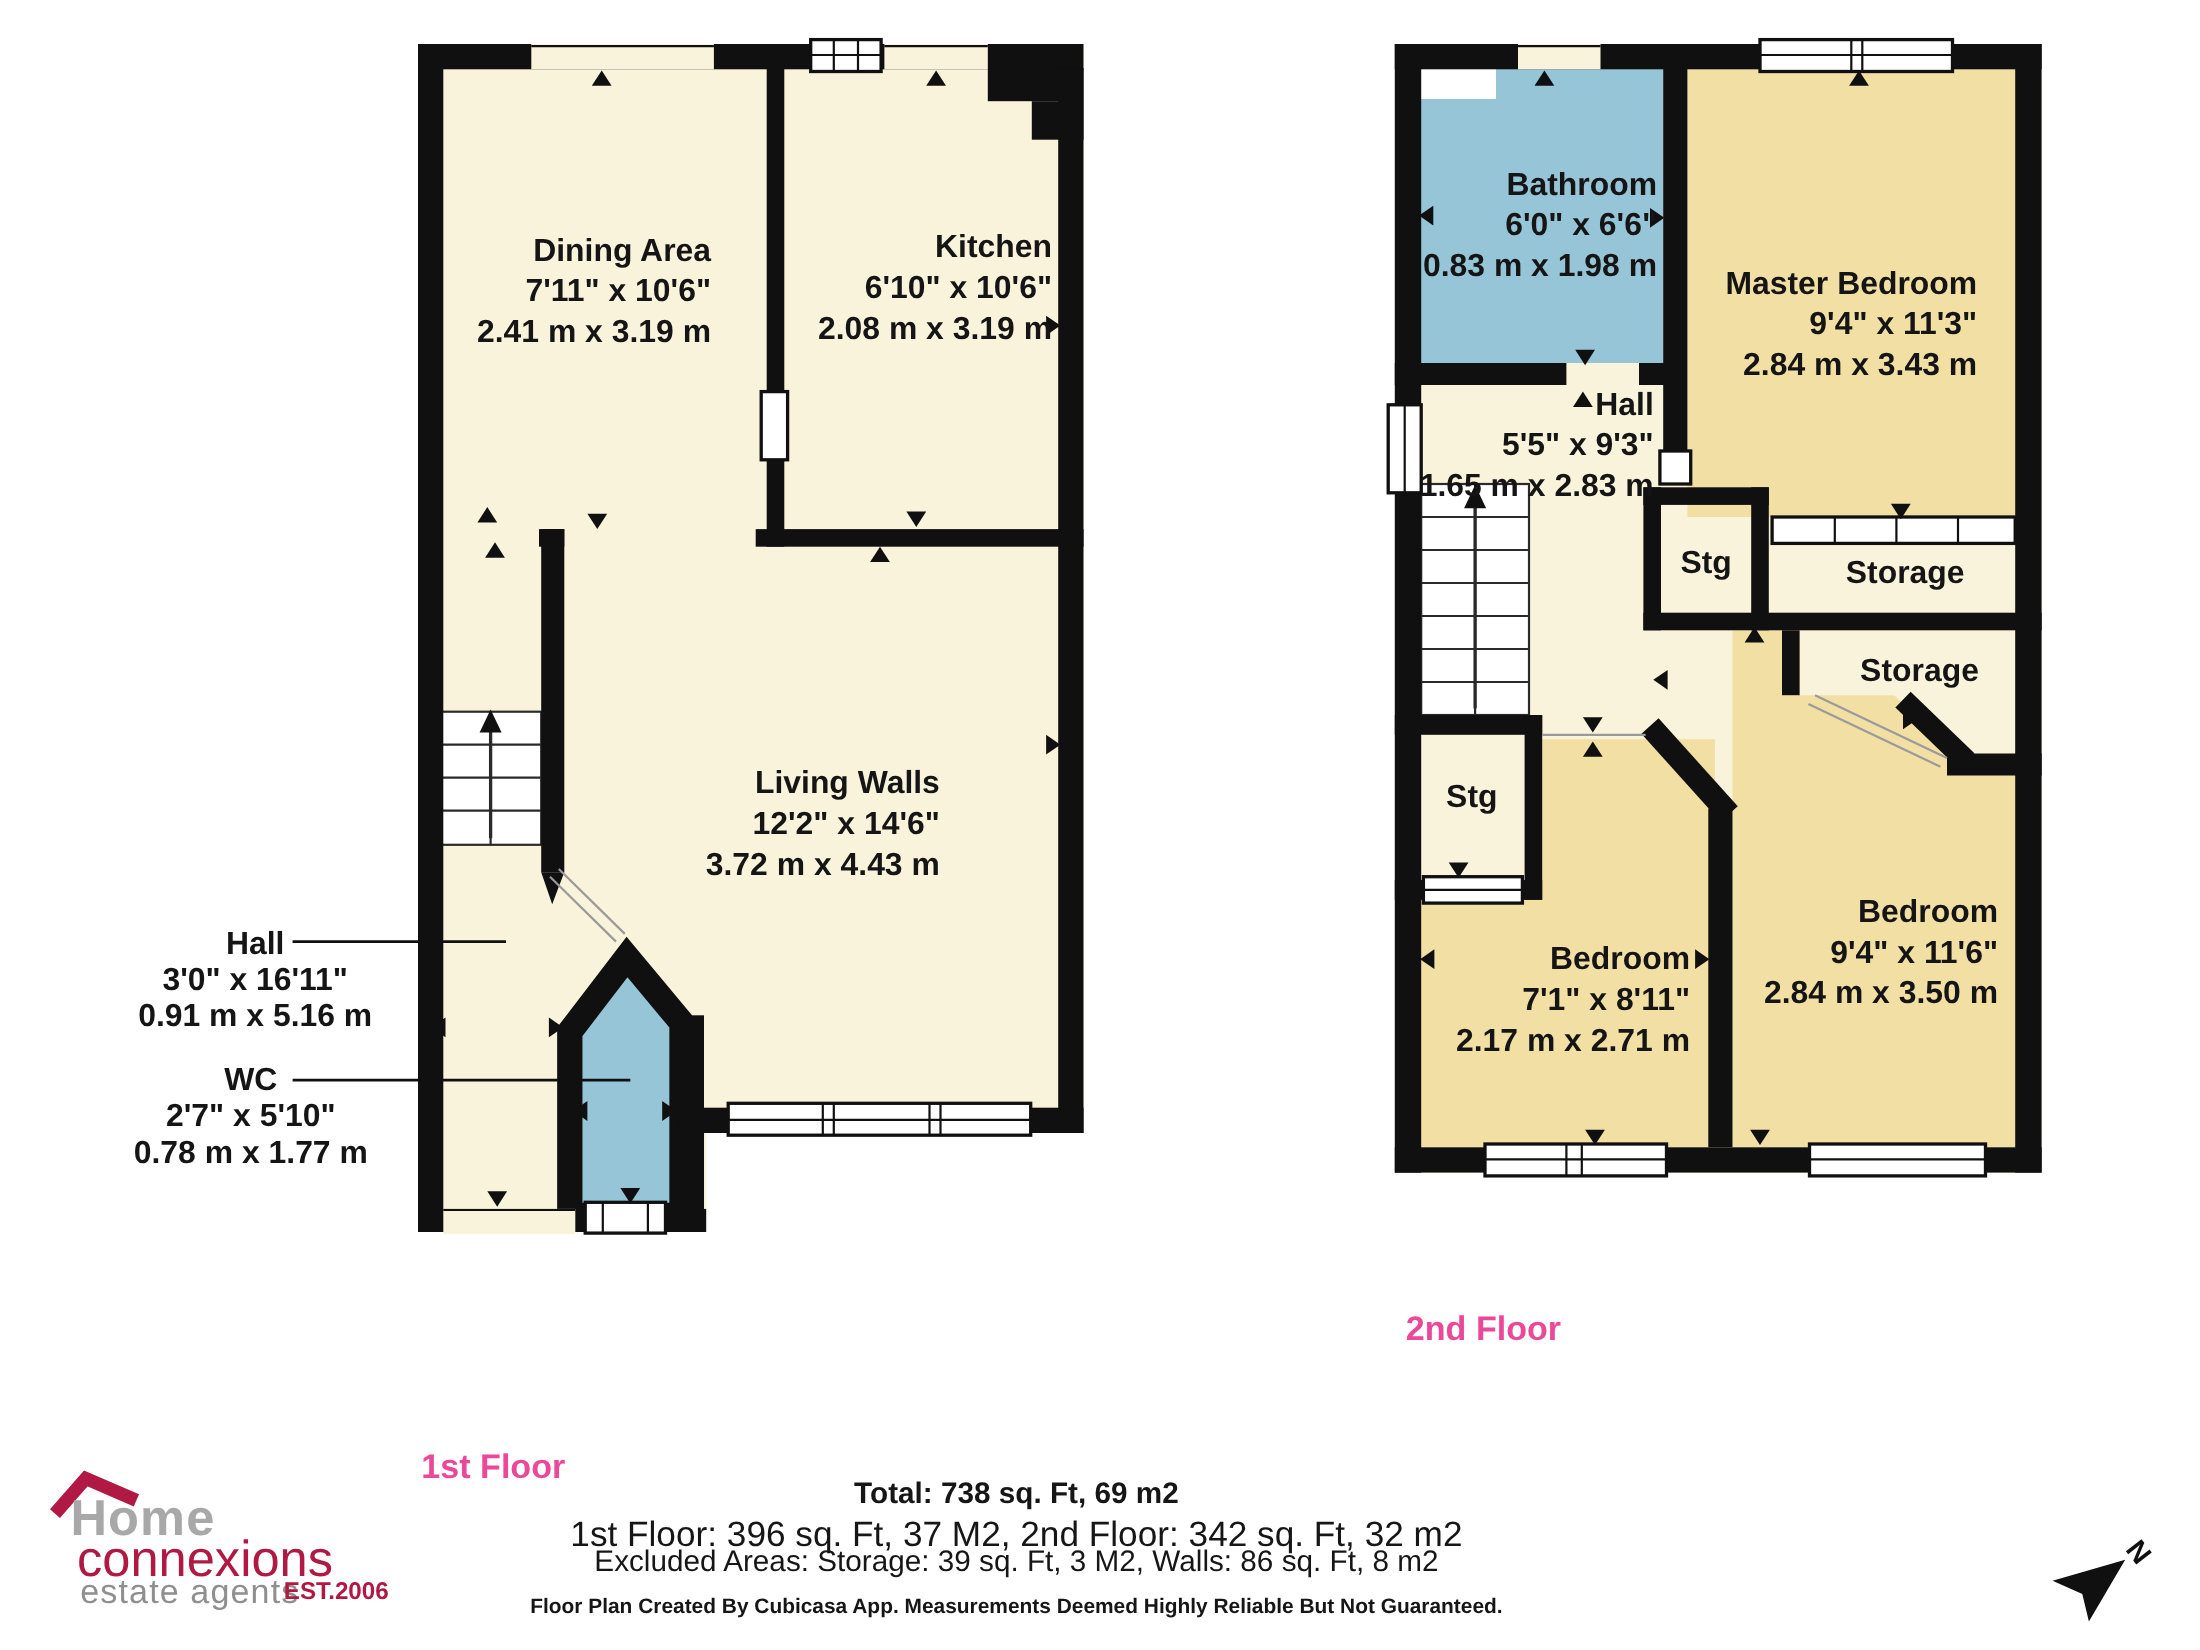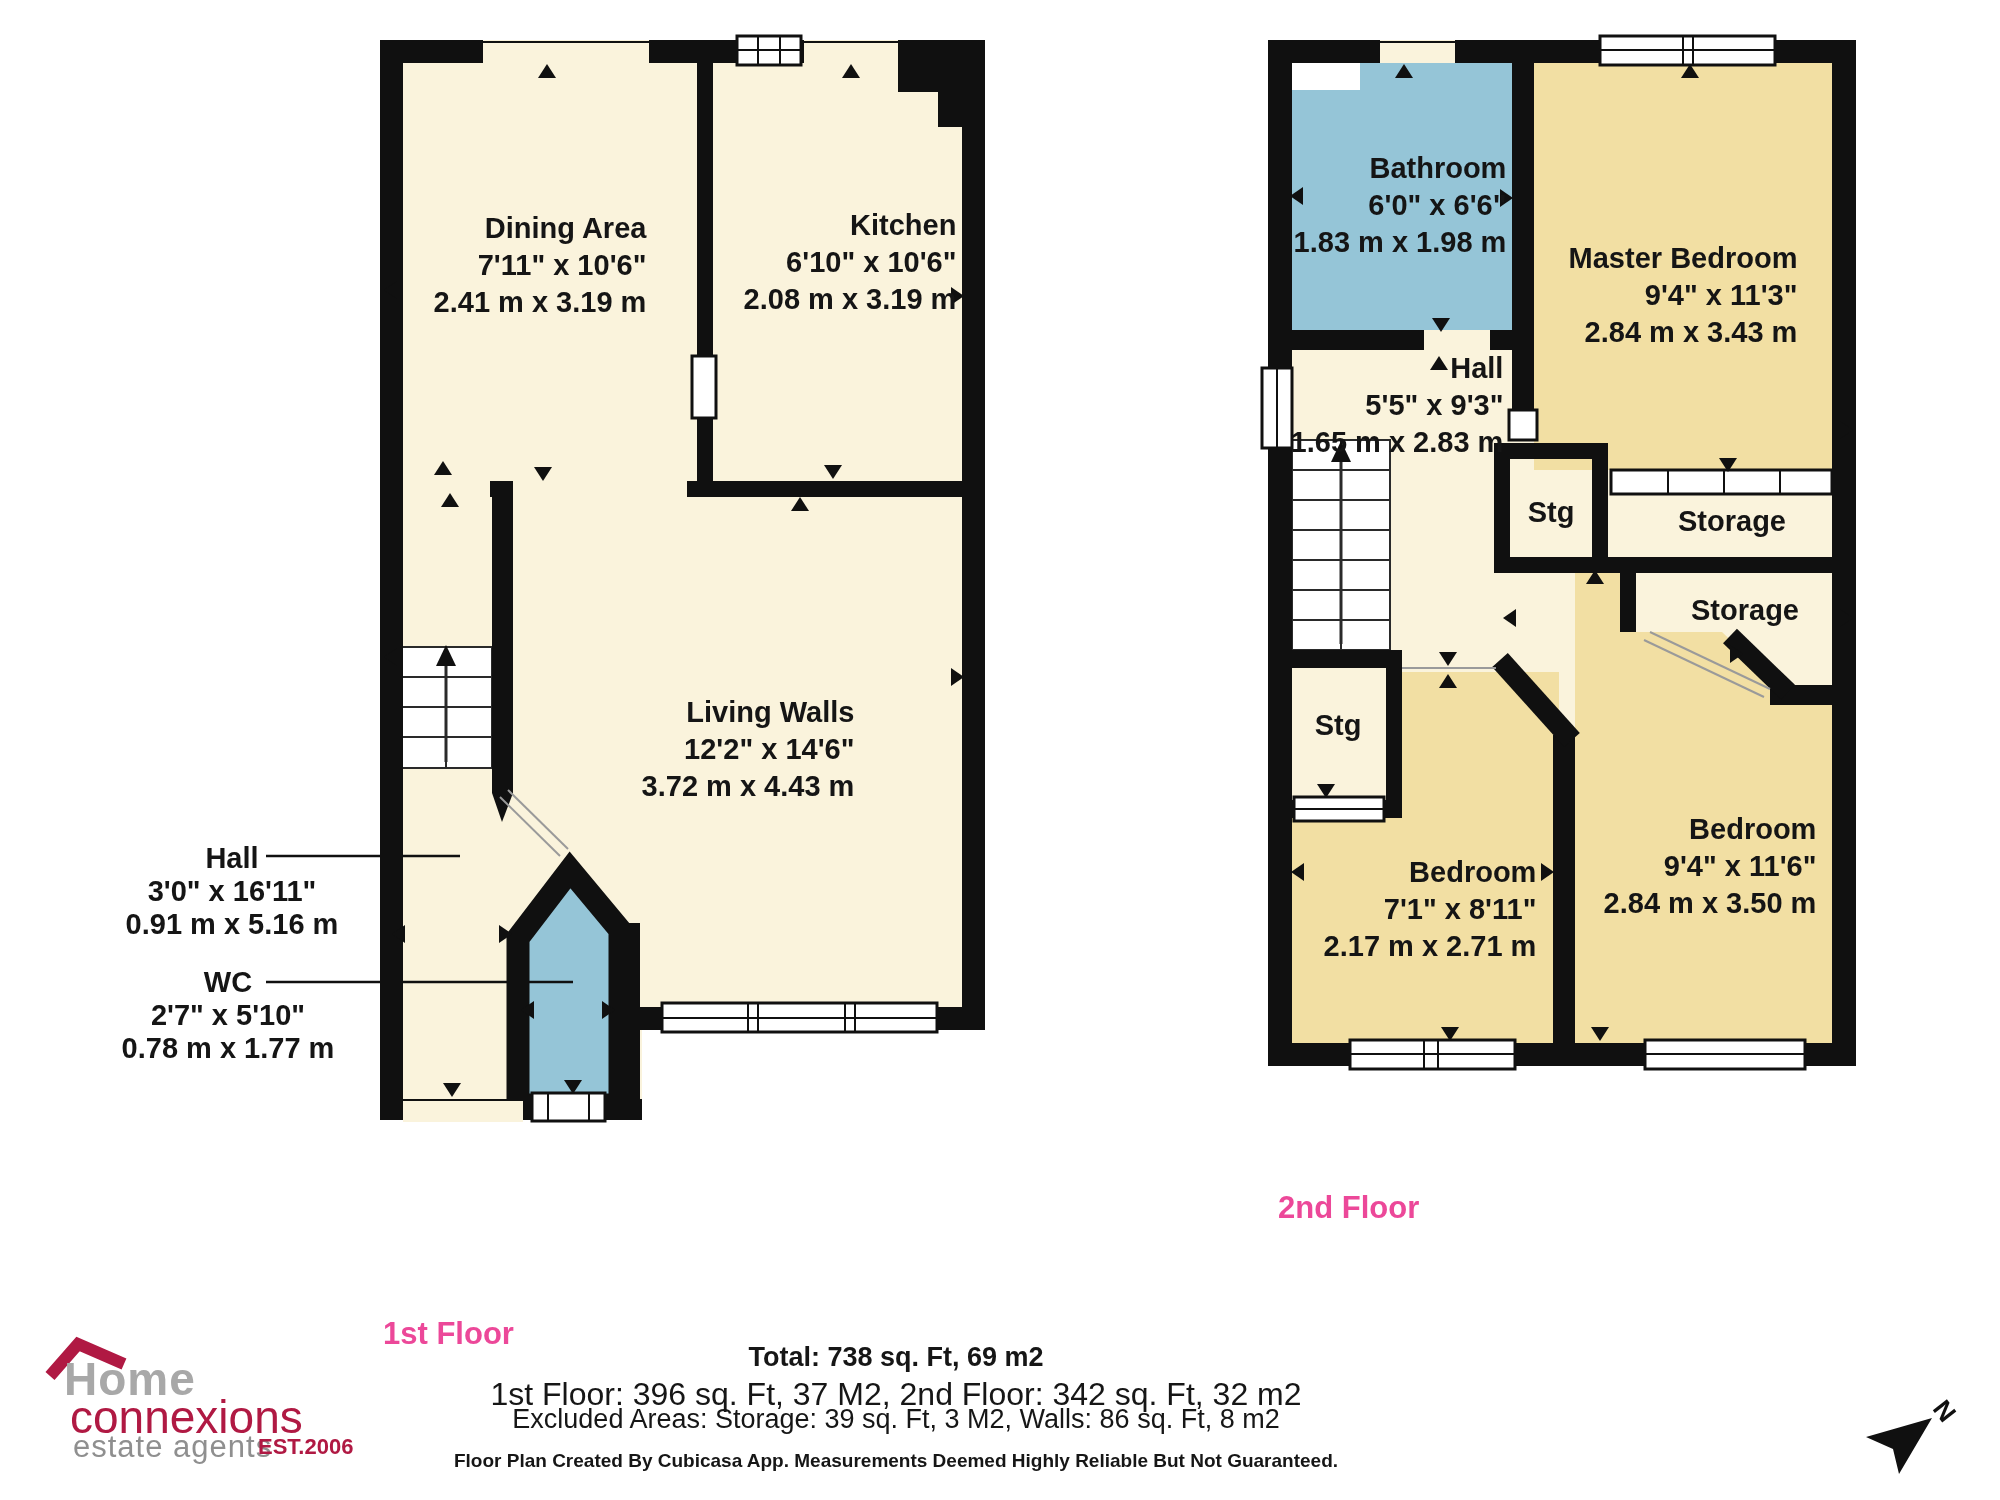--- a/index.html
+++ b/index.html
@@ -6,21 +6,21 @@
   body{width:2000px;height:1500px;position:relative;overflow:hidden;
        font-family:"Liberation Sans","DejaVu Sans",sans-serif;color:#161616;}
   #canvas{position:absolute;left:0;top:0;width:2000px;height:1500px;}
   svg{position:absolute;left:0;top:0;}
   .room-label{position:absolute;transform:translateX(-50%);text-align:right;
       font-weight:700;font-size:29px;line-height:37px;white-space:nowrap;color:#151515;}
   .side-label{position:absolute;transform:translateX(-50%);text-align:center;
       font-weight:700;font-size:29px;line-height:33px;white-space:nowrap;color:#151515;}
   .floor-title{position:absolute;font-weight:700;font-size:31px;color:#ec4899;white-space:nowrap;}
   .footer{position:absolute;left:0;top:0;width:2000px;text-align:center;}
-  .footer div{position:absolute;width:1792px;text-align:center;}
+  .footer div{position:absolute;width:1792px;text-align:center;padding-left:28px;}
   .ft-total{top:1342px;font-size:27px;font-weight:700;}
   .ft-floors{top:1376px;font-size:32px;font-weight:400;}
   .ft-excluded{top:1404px;font-size:27px;font-weight:400;}
   .ft-disclaimer{top:1450px;font-size:19px;font-weight:600;}
   .logo{position:absolute;left:62px;top:1337px;width:320px;}
   .logo-home{position:absolute;left:2px;top:15px;font-size:46px;font-weight:700;color:#a8a8a8;letter-spacing:1px;}
   .logo-connexions{position:absolute;left:8px;top:53px;font-size:46px;font-weight:400;color:#b01943;letter-spacing:0px;}
   .logo-estate{position:absolute;left:11px;top:92px;font-size:31px;font-weight:400;color:#8f8f8f;letter-spacing:1px;}
   .logo-est{position:absolute;left:196px;top:97px;font-size:22px;font-weight:700;color:#b01943;}
 </style>
@@ -261,21 +261,21 @@
 <div class="side-label" style="left:228px;top:966px">
   <div>WC</div>
   <div>2'7" x 5'10"</div>
   <div>0.78 m x 1.77 m</div>
 </div>
 <div class="floor-title" style="left:383px;top:1316px">1st Floor</div>
 
 <div class="room-label" style="left:1400px;top:150px">
   <div>Bathroom</div>
   <div>6'0" x 6'6"</div>
-  <div>1.83 m x 1.98 m</div>
+  <div>0.83 m x 1.98 m</div>
 </div>
 <div class="room-label" style="left:1683px;top:240px">
   <div>Master Bedroom</div>
   <div>9'4" x 11'3"</div>
   <div>2.84 m x 3.43 m</div>
 </div>
 <div class="room-label" style="left:1397px;top:350px">
   <div>Hall</div>
   <div>5'5" x 9'3"</div>
   <div>1.65 m x 2.83 m</div>

